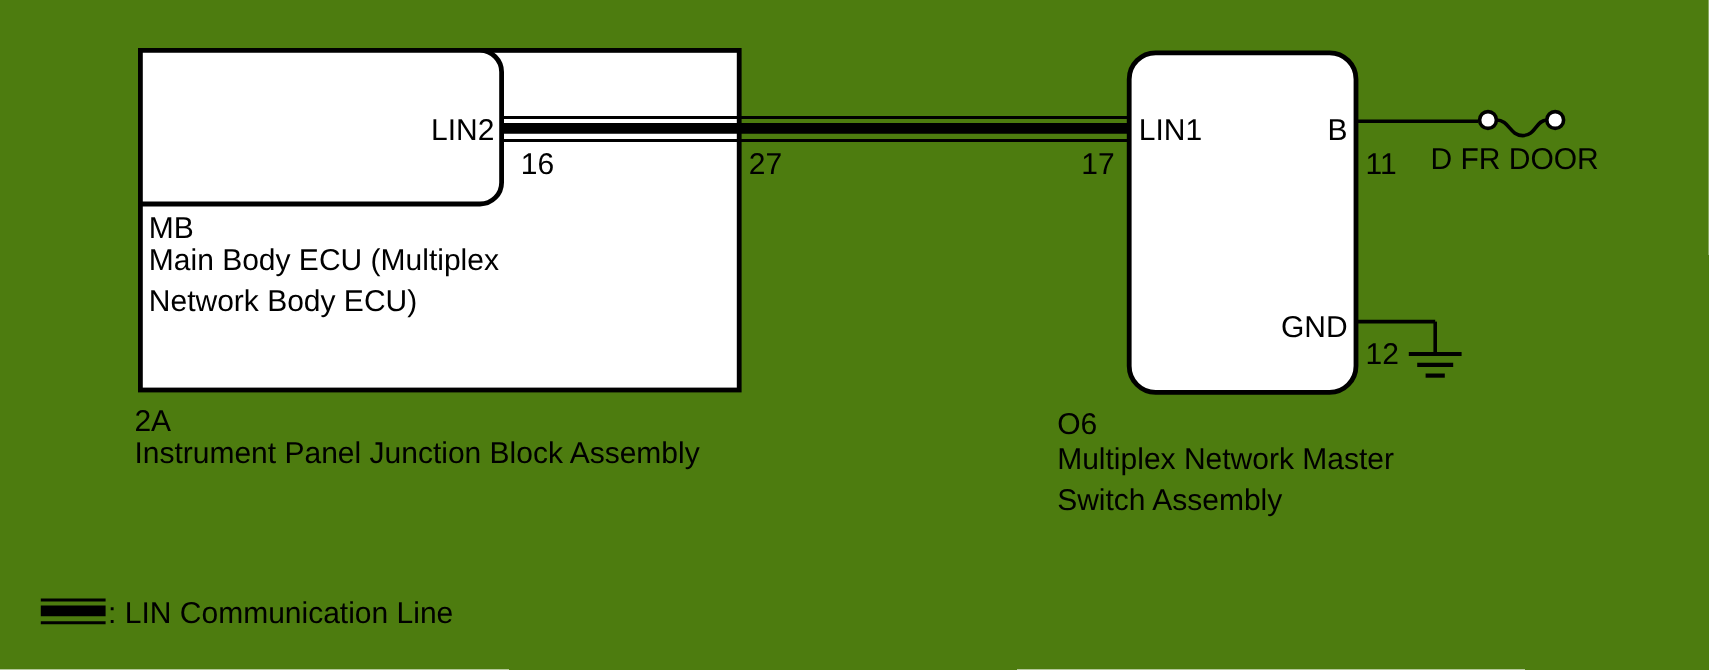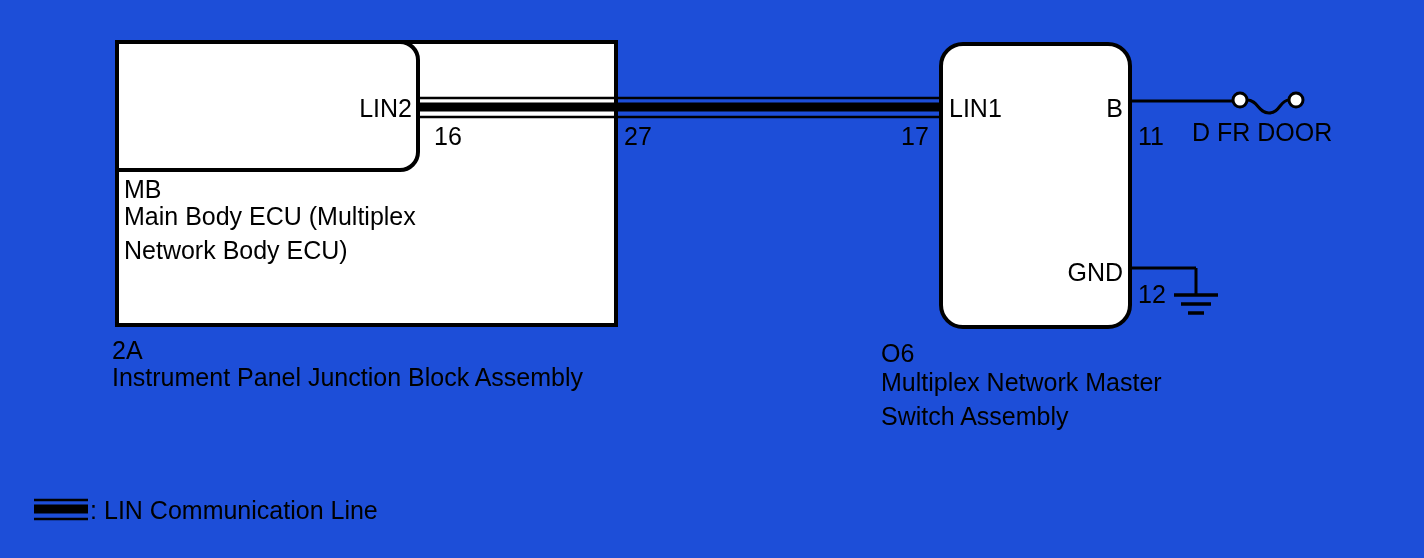--- a/index.html
+++ b/index.html
@@ -9,21 +9,21 @@
     background: #ffffff;
   }
   body {
     font-family: "Liberation Sans", sans-serif;
     color: #000000;
   }
   #diagram-root {
     position: relative;
     width: 1424px;
     height: 558px;
-    background: #1d4ed8;
+    background: #4d7c0f;
     overflow: hidden;
   }
   svg#wiring-svg {
     position: absolute;
     top: 0;
     left: 0;
     width: 1424px;
     height: 558px;
     display: block;
   }

